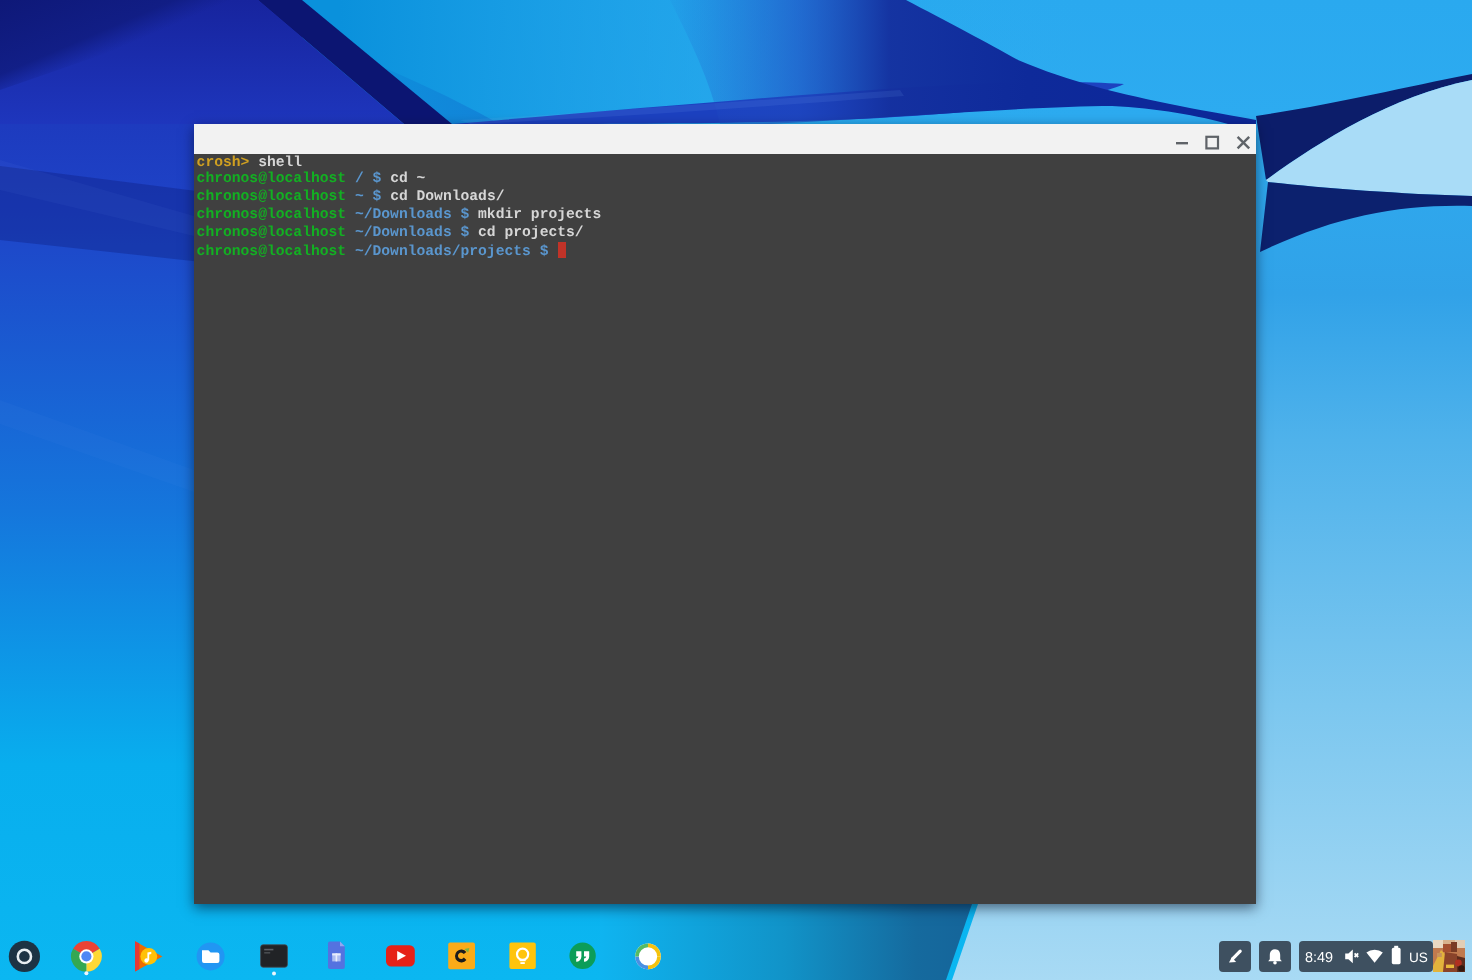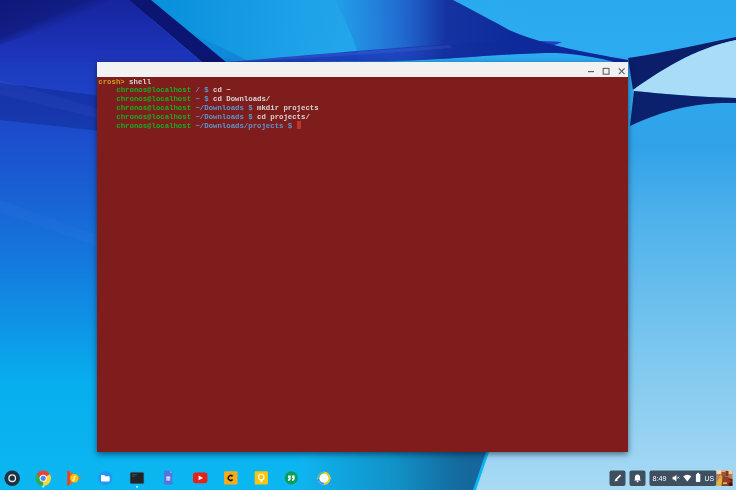--- a/index.html
+++ b/index.html
@@ -1,22 +1,22 @@
 <!DOCTYPE html>
 <html><head>
 <meta charset="utf-8">
 <style>
   html,body{margin:0;padding:0;}
   #stage{position:relative;width:736px;height:490px;overflow:hidden;background:#1a73d4;font-family:"Liberation Sans",sans-serif;}
   #wall{position:absolute;left:0;top:0;}
   #win{position:absolute;left:97px;top:62px;width:531px;height:390px;box-shadow:0 2px 6px rgba(0,10,30,.55);}
   #titlebar{position:absolute;left:0;top:0;width:531px;height:15px;background:#f2f2f2;}
-  #body{position:absolute;left:0;top:15px;width:531px;height:375px;background:#7f1d1d;}
+  #body{position:absolute;left:0;top:15px;width:531px;height:375px;background:#404040;}
   pre.term{margin:0;padding:0.7px 0 0 1.3px;font-family:"Liberation Mono",monospace;font-size:7.33px;line-height:8.7px;font-weight:700;color:#d6d6d6;}
-  .g{color:#12b022;padding-left:18px;} .b{color:#5a96ce;} .y{color:#d0a021;}
+  .g{color:#12b022;} .b{color:#5a96ce;} .y{color:#d0a021;}
   .cur{display:inline-block;width:4.4px;height:8px;background:#c13328;vertical-align:-1.5px;}
 </style>
 </head>
 <body>
 <div id="stage">
 <svg id="wall" width="736" height="490" viewBox="0 0 736 490">
   <defs>
     <linearGradient id="leftfield" x1="0" y1="0" x2="0" y2="1">
       <stop offset="0" stop-color="#1c2eb2"></stop>
       <stop offset="0.22" stop-color="#1e44c8"></stop>

